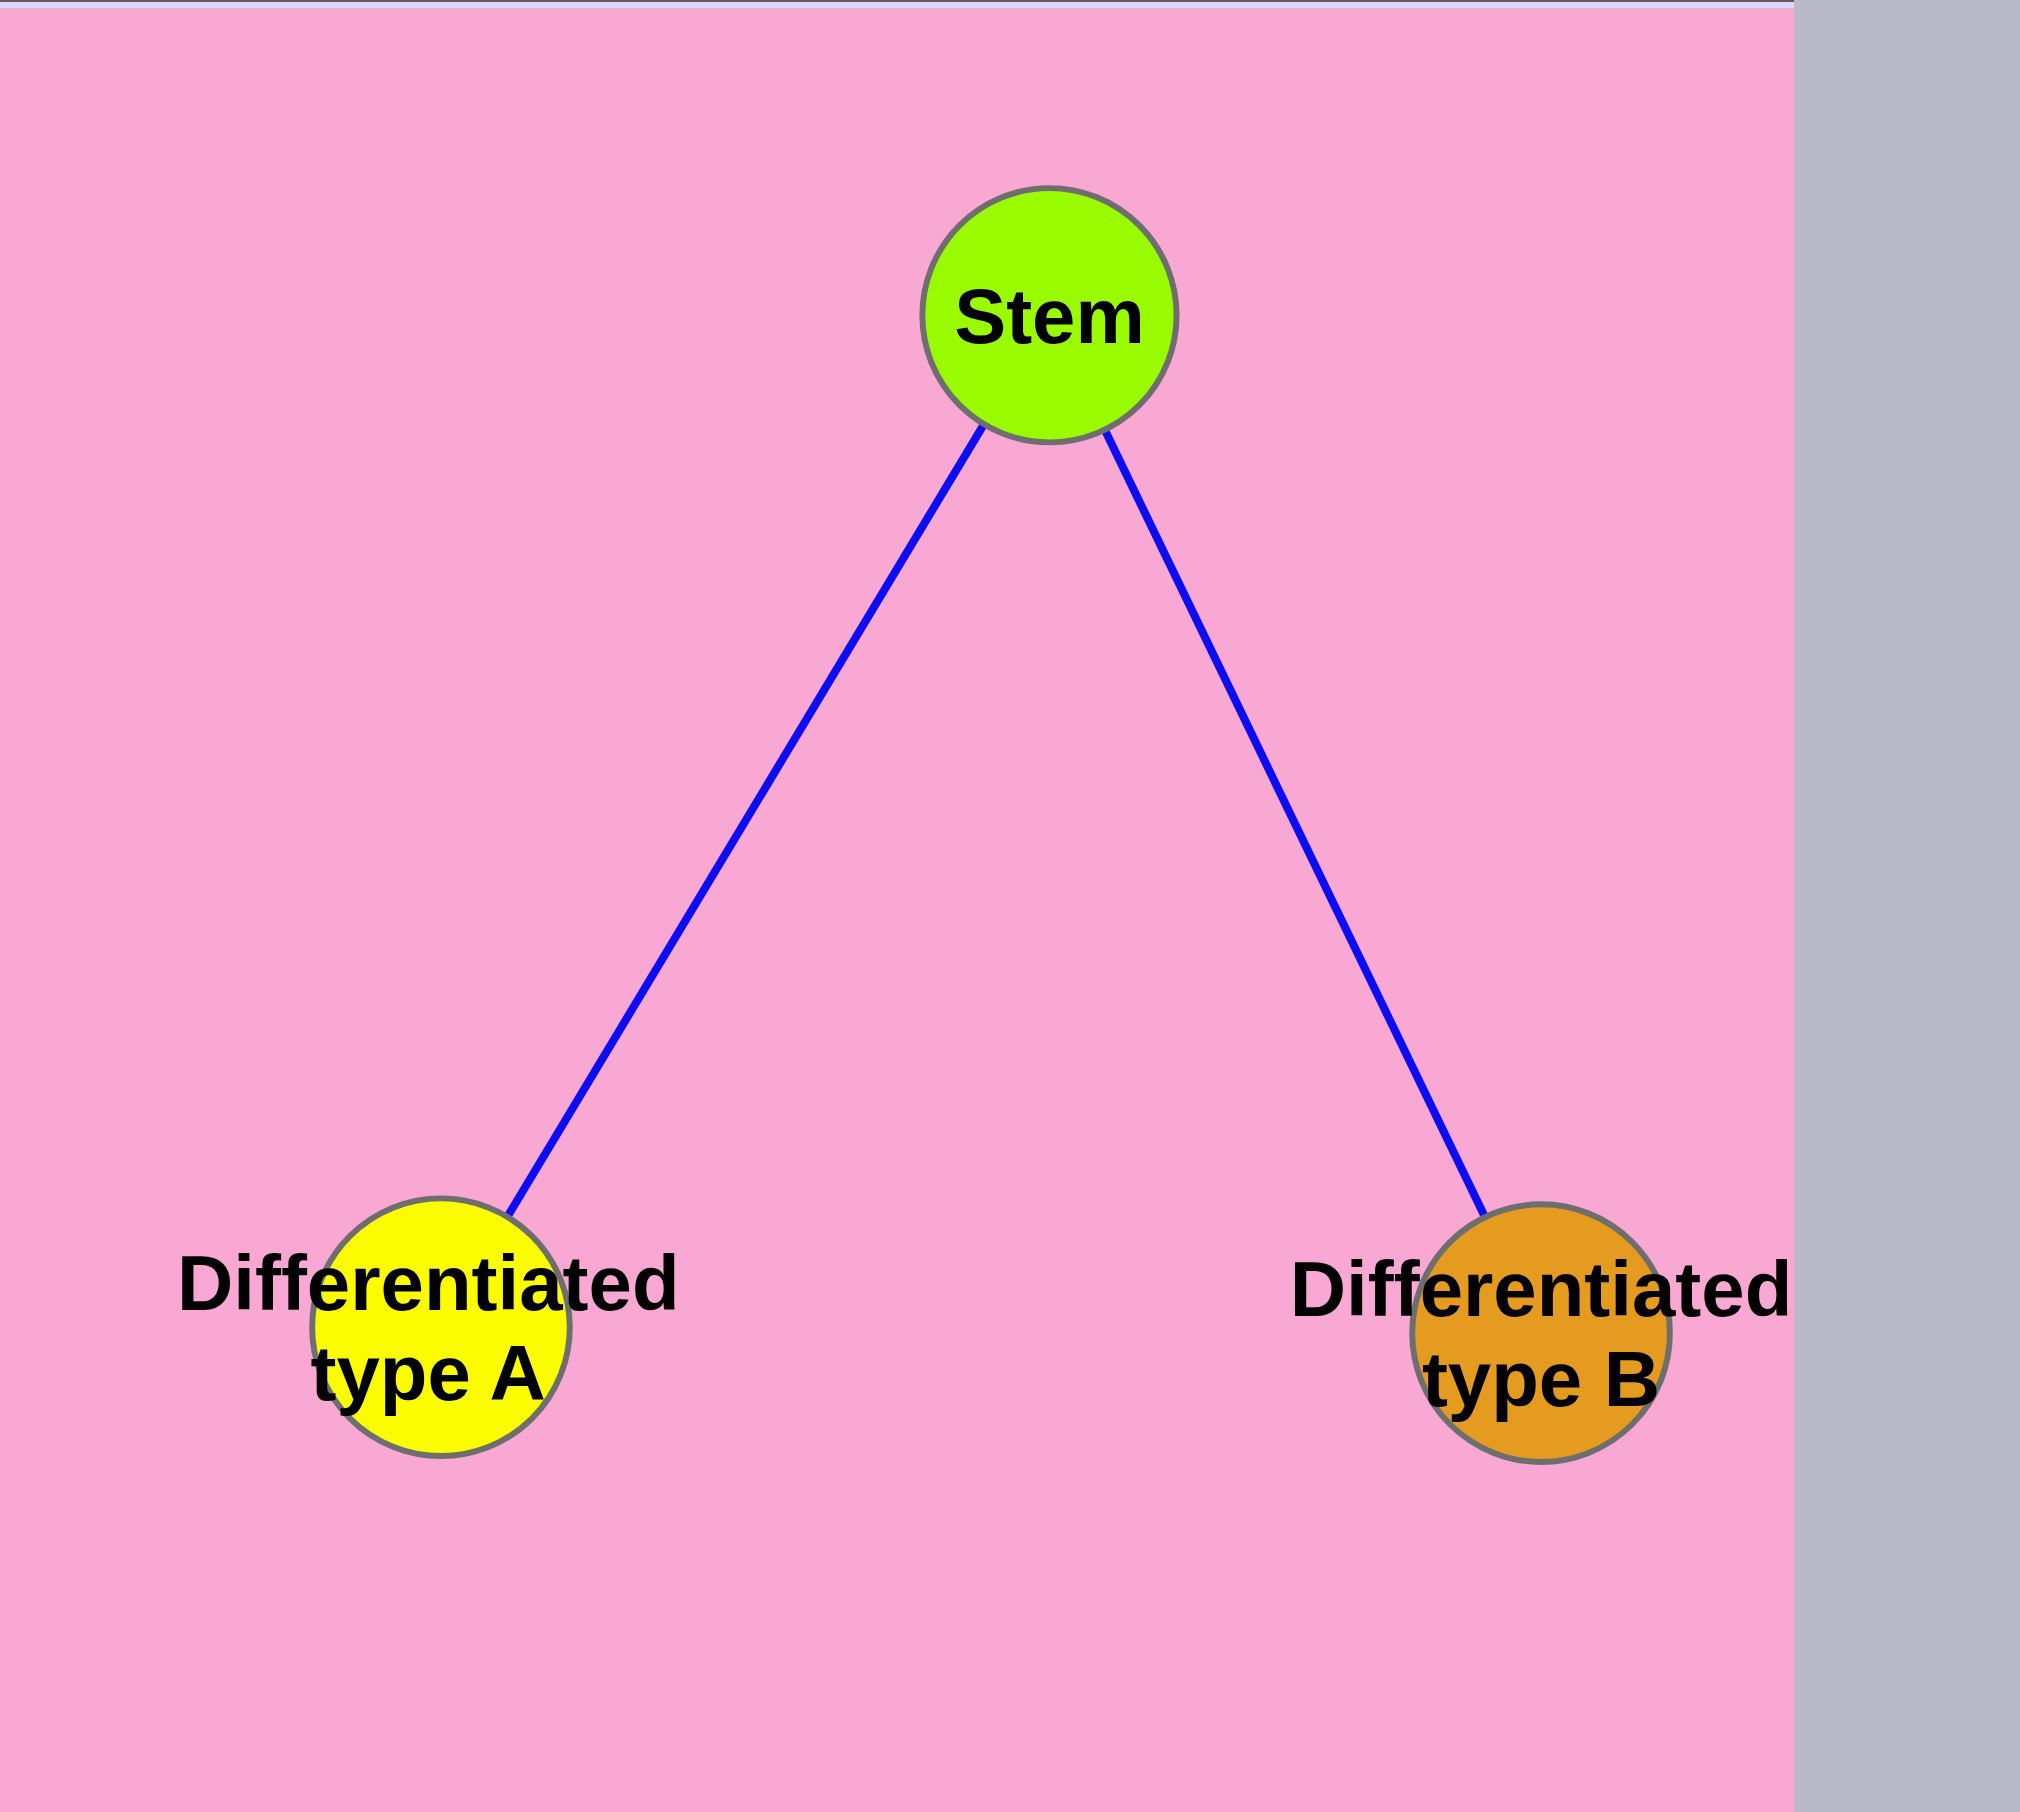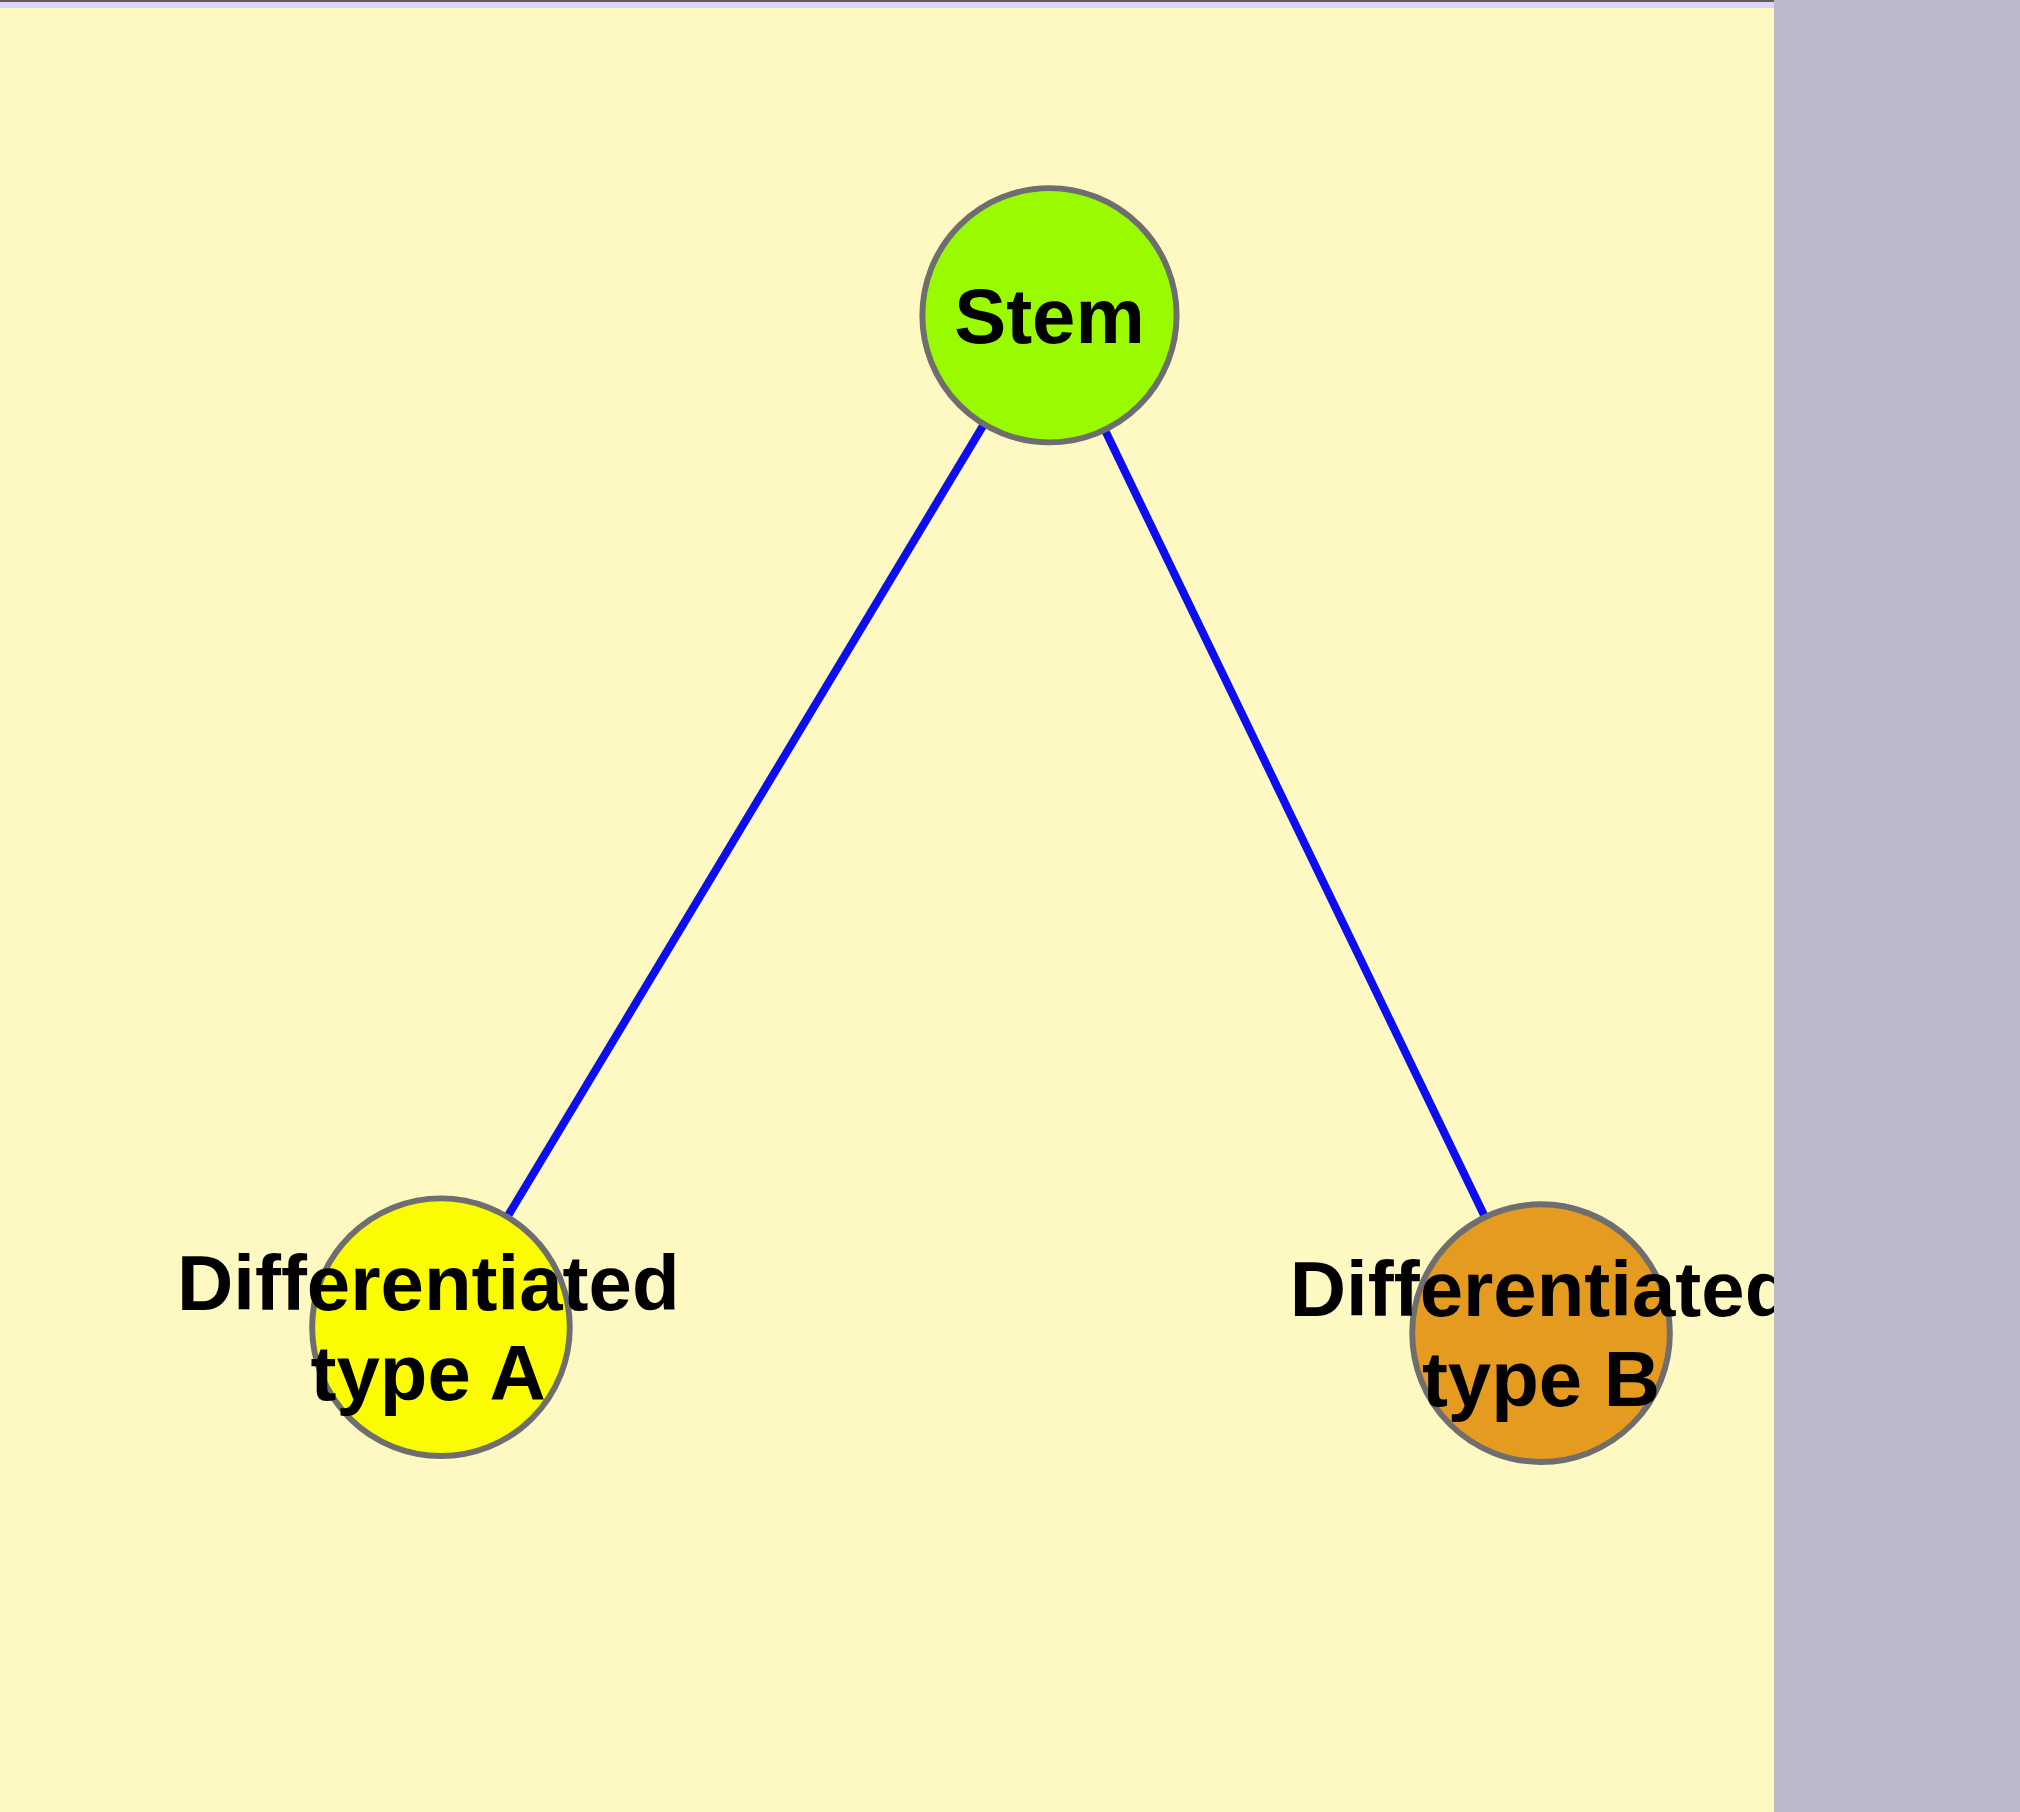--- a/index.html
+++ b/index.html
@@ -5,22 +5,23 @@
   html, body {
     margin: 0;
     padding: 0;
     background: #b9b9c9;
     font-family: "Liberation Sans", sans-serif;
   }
   .canvas {
     position: relative;
     width: 1774px;
     height: 1812px;
-    background: #fef9c3;
+    background: #f9a8d4;
     overflow: hidden;
+    padding-left: 20px;
   }
   .top-edge-line {
     position: absolute;
     top: 0; left: 0; right: 0;
     height: 1.7px;
     background: #6a5858;
   }
   .top-light-band {
     position: absolute;
     top: 1.7px; left: 0; right: 0;

